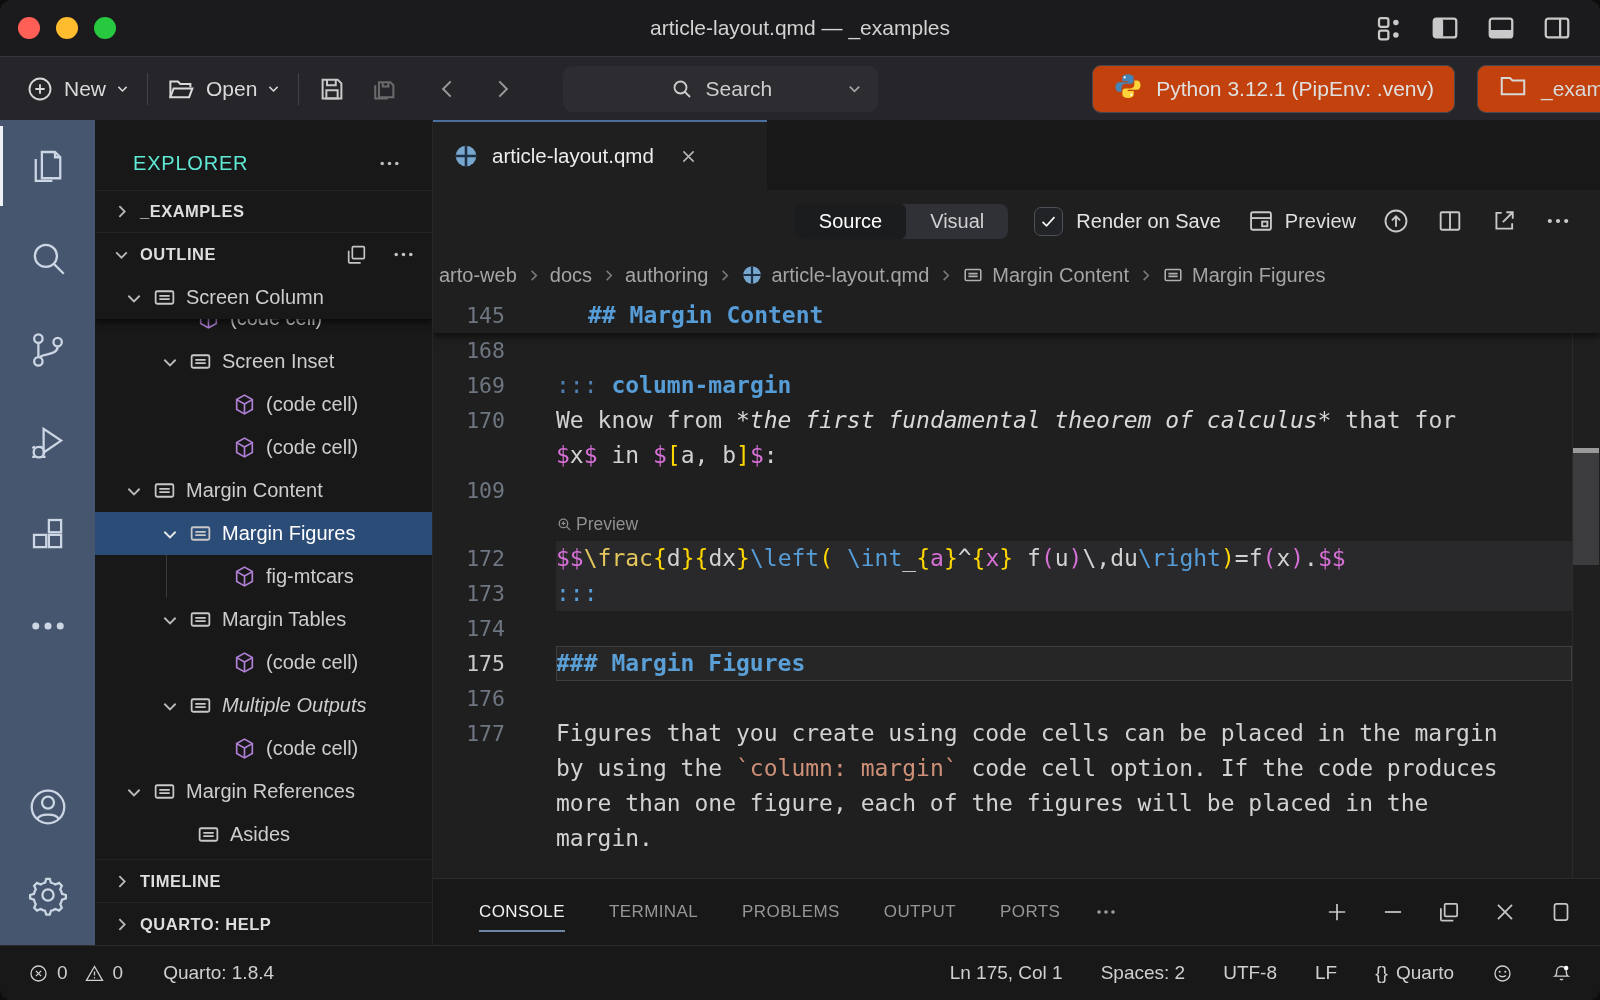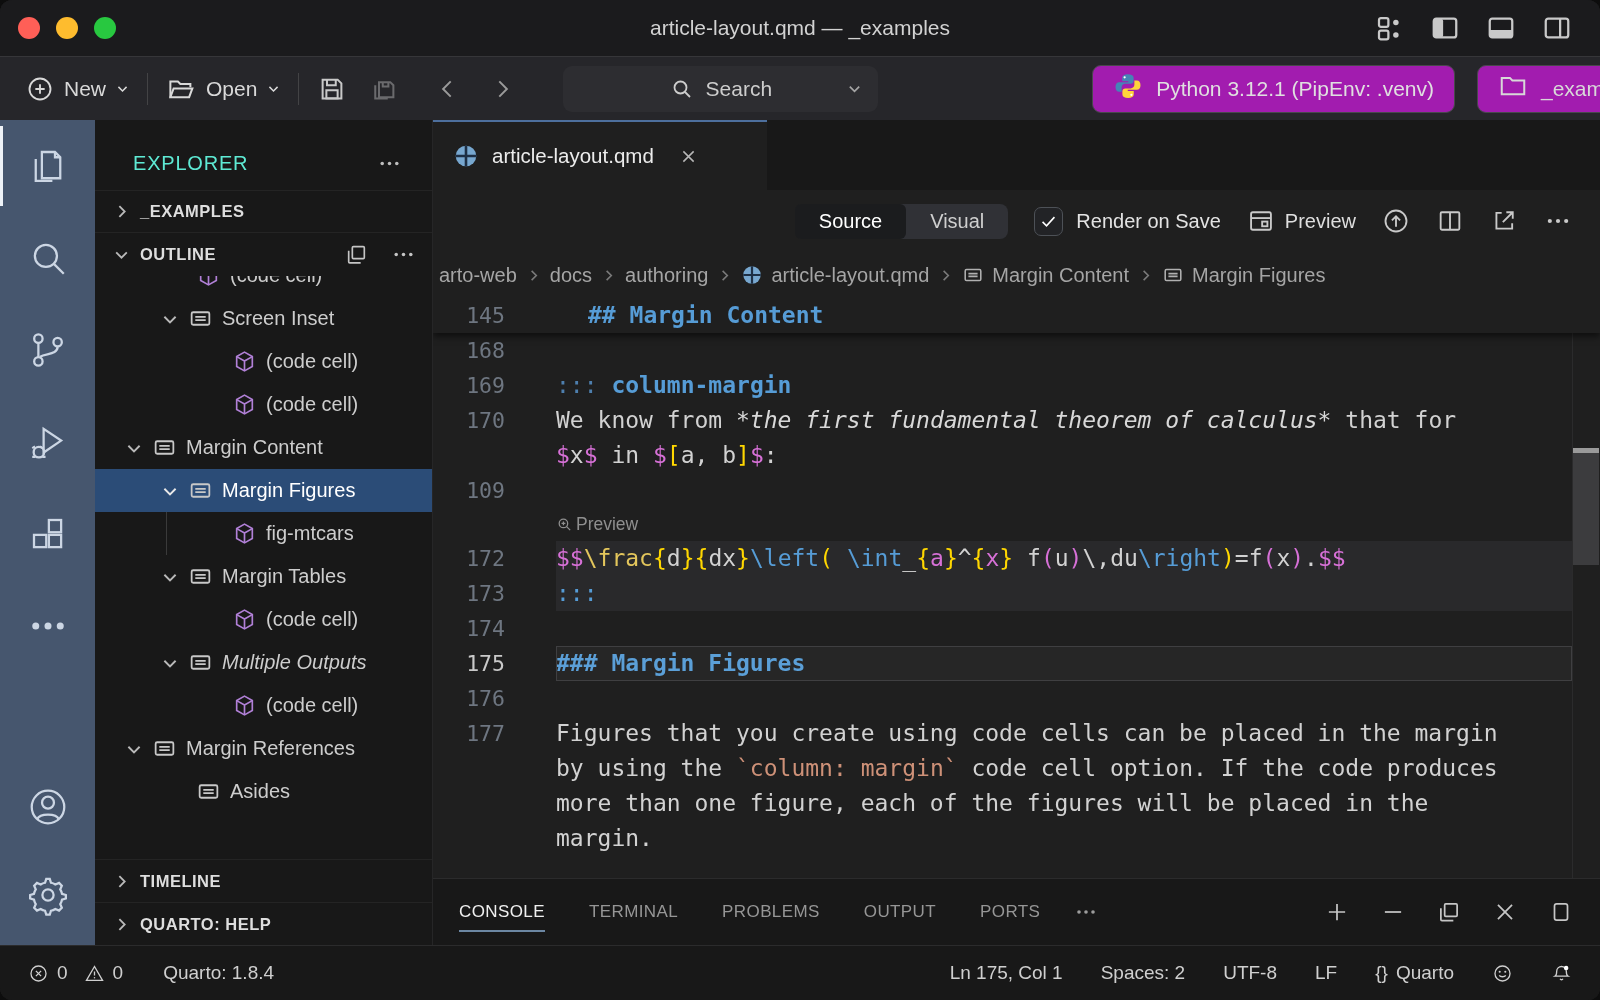--- a/index.html
+++ b/index.html
@@ -23,21 +23,21 @@
   .tb-icon { color:#c9c9c9; margin-right:22px; }
   .tb-icon svg { width:30px; height:30px; display:block; }
   .dim { opacity:.42; }
   .nav-chev { color:#9a9a9a; margin:0 14px; }
   .nav-chev svg { width:26px; height:26px; display:block; }
   .search-pill { margin-left:34px; width:315px; height:46px; background:#2d2d31; border-radius:9px; display:flex; align-items:center; justify-content:center; gap:12px; color:#cdcdcd; font-size:21px; position:relative; }
   .search-pill svg.mag { width:24px; height:24px; }
   .search-pill .sp-chev { position:absolute; right:16px; color:#a5a5a5; }
   .search-pill .sp-chev svg { width:15px; height:15px; display:block; }
   .tb-right { margin-left:auto; display:flex; gap:22px; align-items:center; }
-  .pill { height:48px; border:1px solid #48484c; background:#a21caf; border-radius:9px; display:flex; align-items:center; gap:13px; padding:0 20px; color:#e0e0e0; font-size:21px; white-space:nowrap; }
+  .pill { height:48px; border:1px solid #48484c; background:#c2410c; border-radius:9px; display:flex; align-items:center; gap:13px; padding:0 20px; color:#e0e0e0; font-size:21px; white-space:nowrap; }
   .ws-pill { width:185px; overflow:hidden; margin-right:-62px; color:#d8d8d8; }
 
   
   .main { display:flex; height:825px; }
 
   
   .activitybar { width:95px; background:#46566e; display:flex; flex-direction:column; align-items:center; flex:none; }
   .act-cell { width:95px; height:92px; display:flex; align-items:center; justify-content:center; color:#ccd6e4; position:relative; }
   .act-cell svg { width:42px; height:42px; display:block; }
   .act-cell.active::before { content:""; position:absolute; left:0; top:6px; bottom:6px; width:3px; background:#eef2f7; }
@@ -121,21 +121,21 @@
   .tok-pk { color:#d670d6; }
   .tok-o { color:#ce9178; }
   .scroll-track { position:absolute; right:0; top:0; bottom:0; width:28px; border-left:1px solid #2b2b2c; }
   .scroll-thumb { position:absolute; right:1px; width:26px; top:152px; height:115px; background:#3c3c3e; }
   .scroll-cursorline { position:absolute; right:1px; width:26px; top:150px; height:5px; background:#9a9a9a; }
 
   
   .panel { height:67px; background:#181818; border-top:1px solid #2b2b2c; display:flex; align-items:center; padding:0 26px; flex:none; }
   .panel-tabs { display:flex; gap:44px; align-items:center; }
   .p-tab { font-size:17px; letter-spacing:.4px; color:#969696; position:relative; padding:6px 0; }
-  .p-tab.active { color:#f0f0f0; }
+  .p-tab.active { color:#f0f0f0;margin-left:20px; }
   .p-tab.active::after { content:""; position:absolute; left:0; right:0; bottom:-4px; height:2px; background:#6c87a3; }
   .p-more { color:#9d9d9d; margin-left:34px; display:flex; }
   .p-more svg { width:24px; height:24px; }
   .panel-actions { margin-left:auto; display:flex; gap:30px; color:#c6c6c6; }
   .panel-actions svg { width:26px; height:26px; display:block; }
 
   
   .statusbar { height:55px; background:#181818; border-top:1px solid #2b2b2c; display:flex; align-items:center; padding:0 28px; color:#cfcfcf; font-size:19px; }
   .st-item { display:flex; align-items:center; gap:8px; white-space:nowrap; }
   .st-item svg { width:21px; height:21px; display:block; }
@@ -382,20 +382,34 @@
           <span>
               <svg viewBox="0 0 24 24" fill="currentColor">
                 <circle cx="5" cy="12" r="1.7"></circle>
                 <circle cx="12" cy="12" r="1.7"></circle>
                 <circle cx="19" cy="12" r="1.7"></circle>
               </svg>
             </span>
         </span>
       </div>
       <div id="outline-tree">
+          <div class="tree-row sticky" style="padding-left: 30px;">
+            <span class="chev">
+              <svg viewBox="0 0 16 16" fill="none" stroke="currentColor" stroke-width="1.7">
+                <path d="M3 6l5 5 5-5"></path>
+              </svg>
+            </span>
+            <span class="t-icon sec-c">
+              <svg viewBox="0 0 24 24" fill="none" stroke="currentColor" stroke-width="1.7">
+                <rect x="3.5" y="6" width="17" height="12" rx="1.5"></rect>
+                <path d="M7 10.5h10M7 13.5h10"></path>
+              </svg>
+            </span>
+            <span>Screen Column</span>
+          </div>
           <div class="tree-clip">
             <div class="tree-row" style="padding-left: 101px;">
               <span class="t-icon cube-c">
                 <svg viewBox="0 0 24 24" fill="none" stroke="currentColor" stroke-width="1.6">
                   <path d="M12 3l7.5 4.3v9.4L12 21l-7.5-4.3V7.3z"></path>
                   <path d="M4.5 7.3L12 11.6l7.5-4.3M12 11.6V21"></path>
                 </svg>
               </span>
               <span>(code cell)</span>
             </div>

